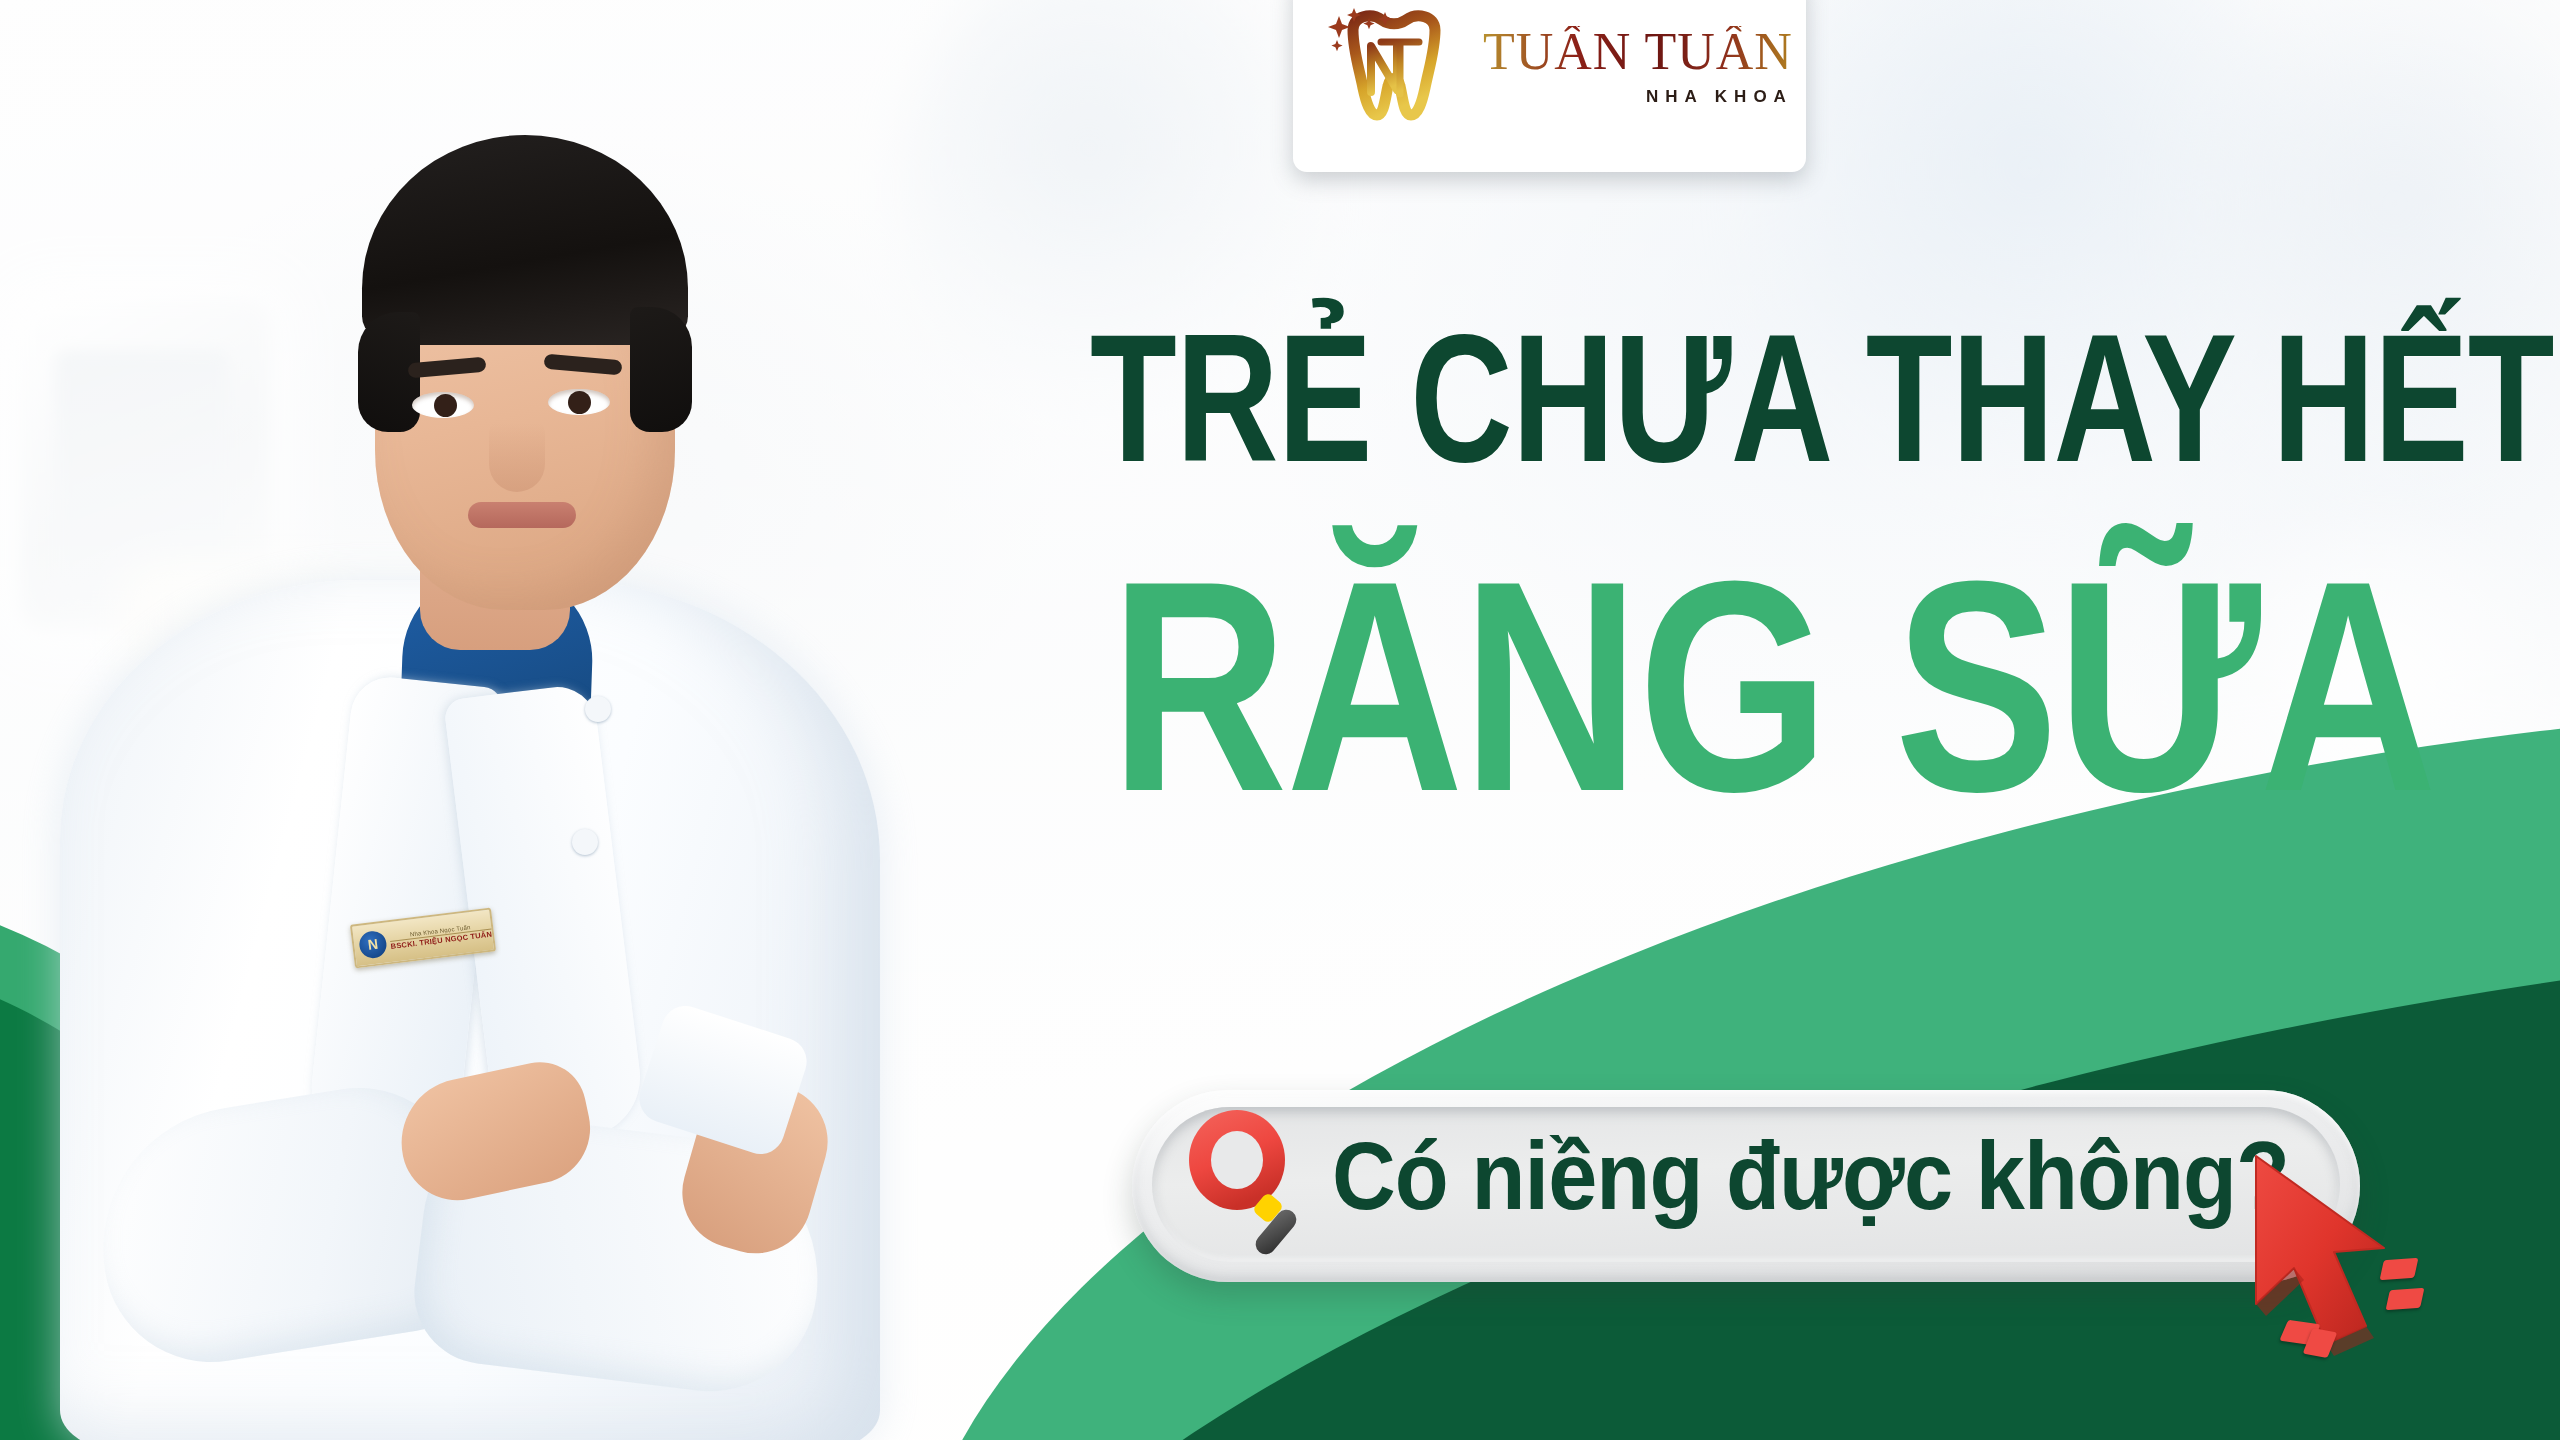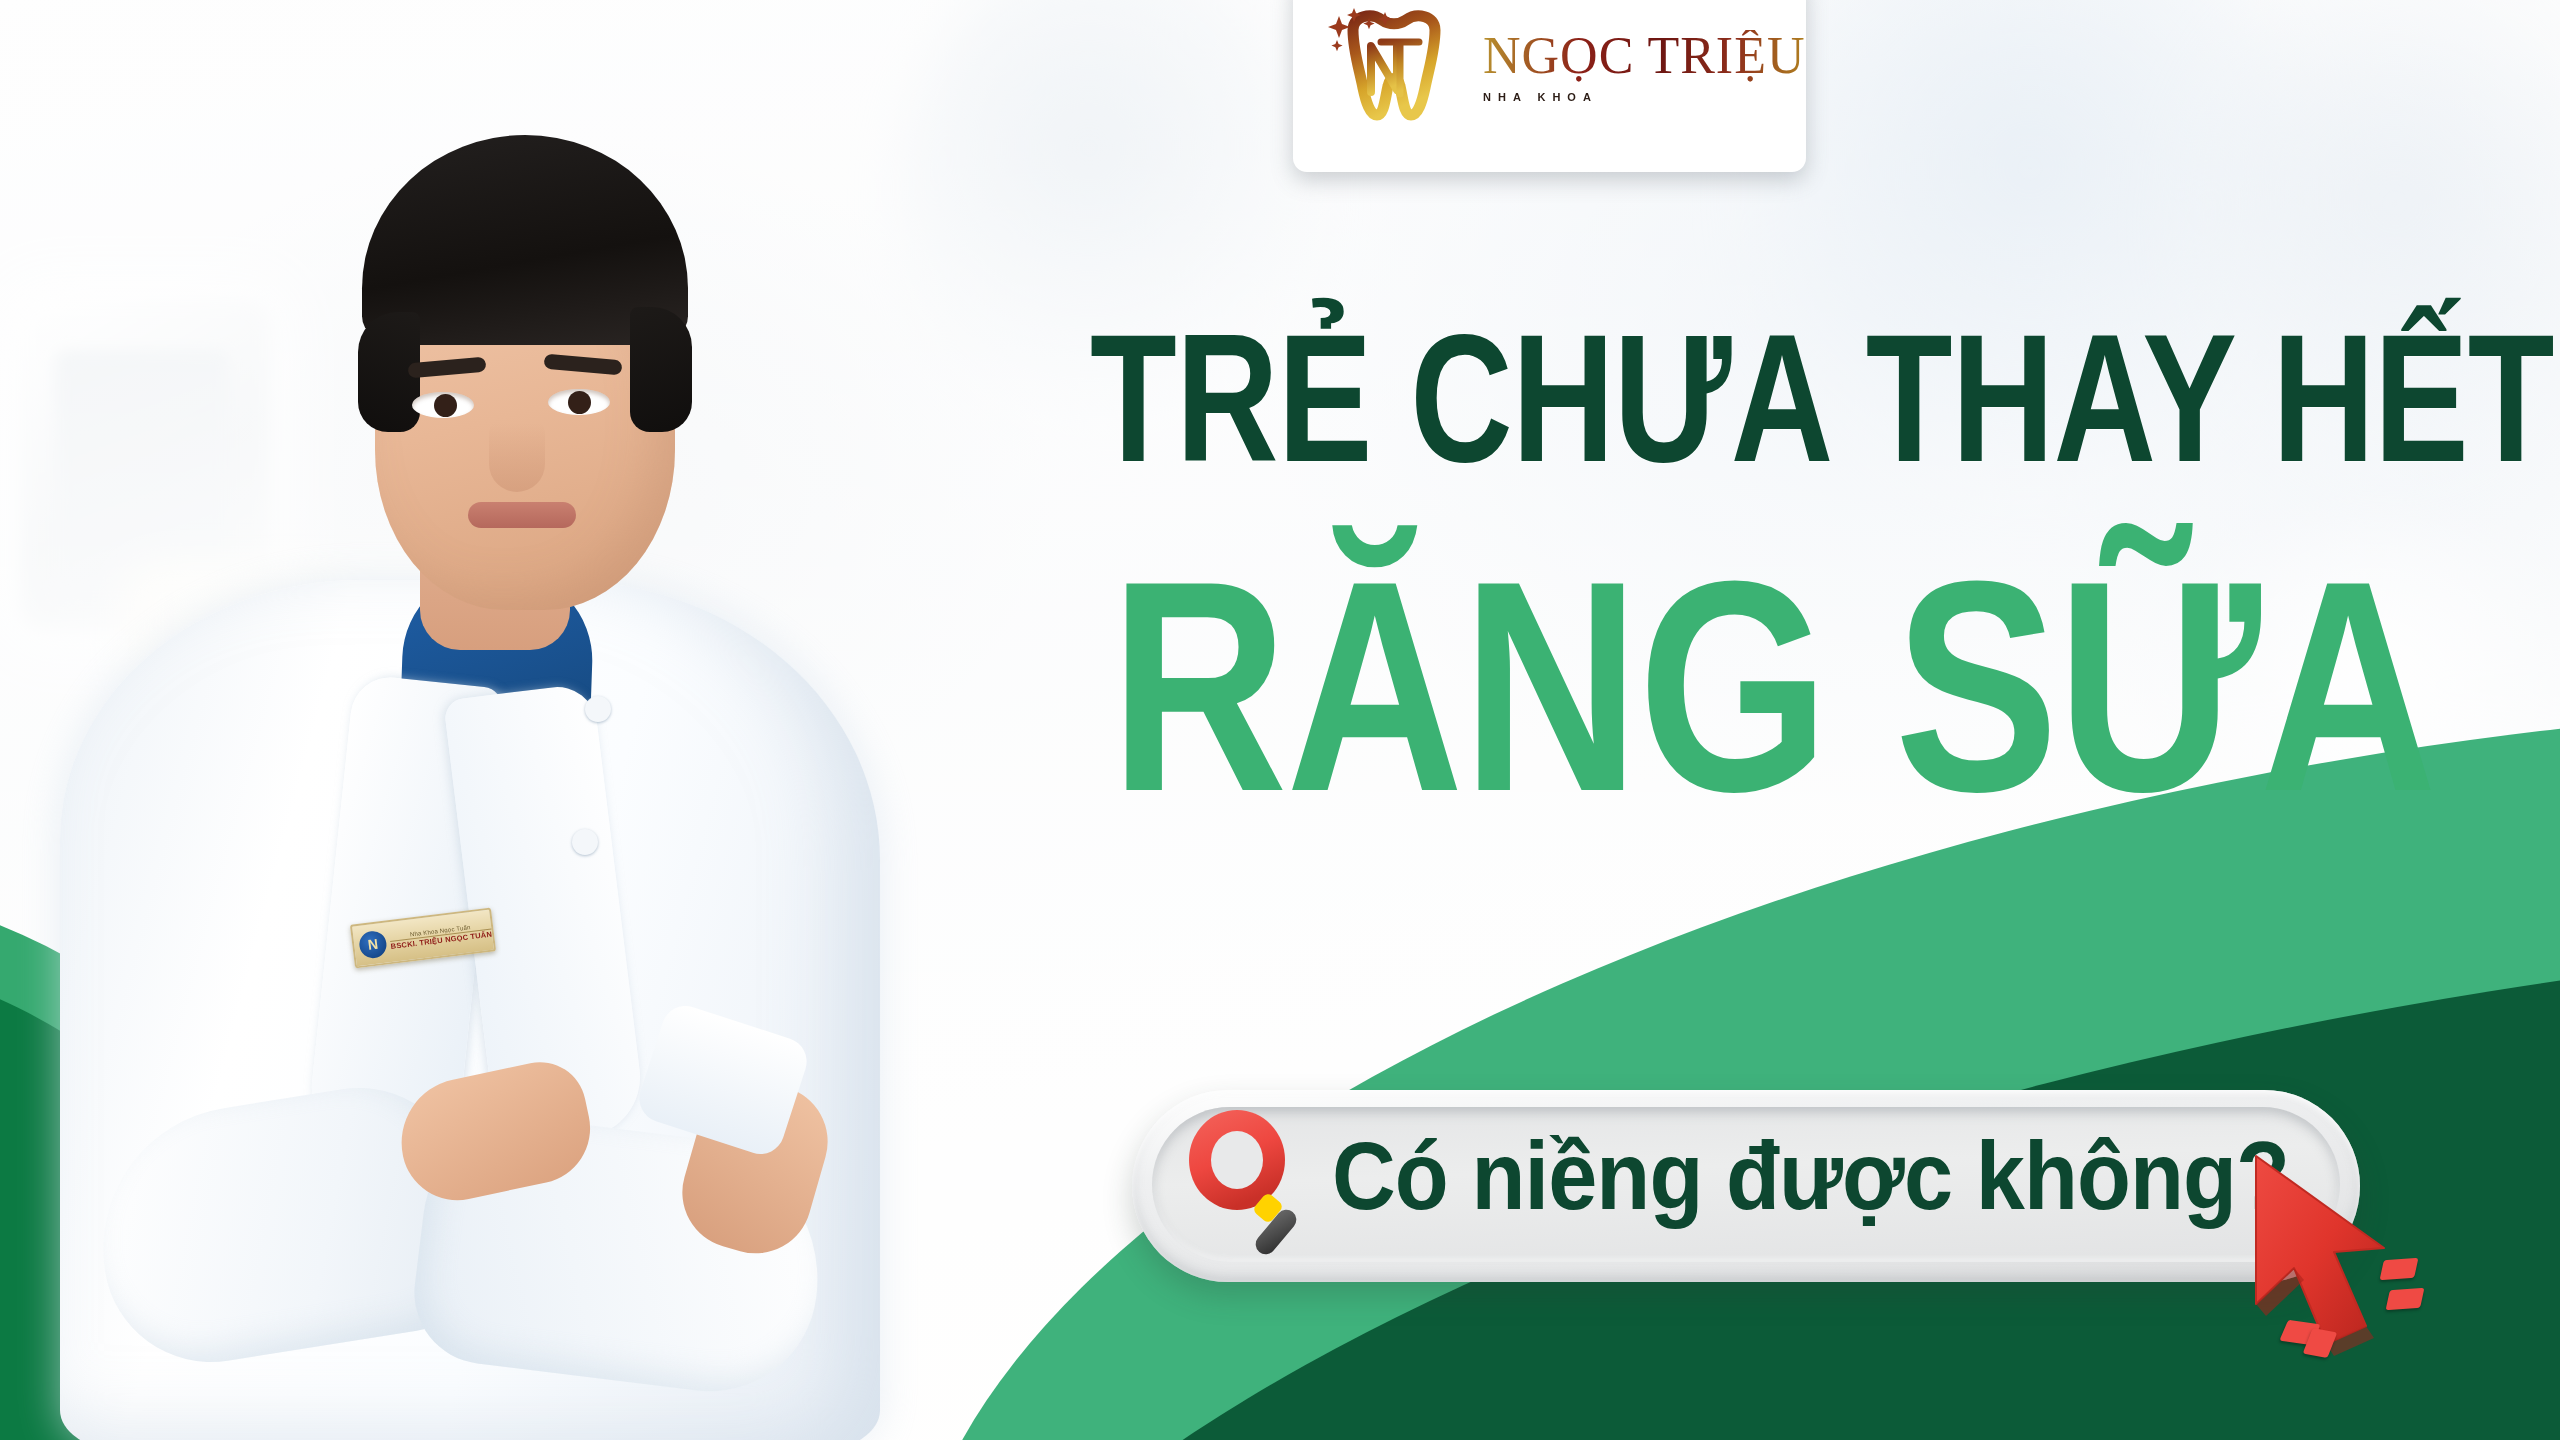--- a/index.html
+++ b/index.html
@@ -235,22 +235,22 @@
   .logo-mark svg { width: 100%; height: 100%; display: block; }
   .logo-words { display: flex; flex-direction: column; justify-content: center; }
   .logo-name {
     font-family: "Liberation Serif", serif;
     font-size: 52px; font-weight: normal; letter-spacing: 1px; line-height: 1;
     background: linear-gradient(92deg,#b8912f 0%, #8c2118 30%, #6d1612 55%, #8e2e1c 78%, #b08020 100%);
     -webkit-background-clip: text; background-clip: text; color: transparent;
     white-space: nowrap;
   }
   .logo-sub {
-    font-size: 11px; font-weight: bold; letter-spacing: 7px; color: #2c1d16;
-    text-align: left; margin-top: 9px; white-space: nowrap;
+    font-size: 17px; font-weight: bold; letter-spacing: 7px; color: #2c1d16;
+    text-align: right; margin-top: 9px; white-space: nowrap;
   }
 
   
   .headline-1 {
     position: absolute; left: 1090px; top: 312px;
     width: 1440px; height: 190px;
     font-size: 182px; font-weight: bold; line-height: .95;
     color: #0d4730; letter-spacing: -1px;
     transform: scaleX(.78); transform-origin: left top;
     white-space: nowrap;
@@ -392,21 +392,21 @@
         <g fill="#9b3a1d">
           <path d="M20 14 l3 8 l8 3 l-8 3 l-3 8 l-3 -8 l-8 -3 l8 -3 z"></path>
           <path d="M35 6 l2 5 l5 2 l-5 2 l-2 5 l-2 -5 l-5 -2 l5 -2 z"></path>
           <path d="M50 16 l1.6 4 l4 1.6 l-4 1.6 l-1.6 4 l-1.6 -4 l-4 -1.6 l4 -1.6 z"></path>
           <path d="M66 10 l2 5 l5 2 l-5 2 l-2 5 l-2 -5 l-5 -2 l5 -2 z"></path>
           <path d="M18 38 l1.6 4 l4 1.6 l-4 1.6 l-1.6 4 l-1.6 -4 l-4 -1.6 l4 -1.6 z"></path>
         </g>
       </svg>
     </div>
     <div class="logo-words">
-      <div class="logo-name">NGỌC TRIỆU</div>
+      <div class="logo-name">TUẤN TUẤN</div>
       <div class="logo-sub">NHA KHOA</div>
     </div>
   </div>
 
   <div class="headline-1">TRẺ CHƯA THAY HẾT</div>
   <div class="headline-2">RĂNG SỮA</div>
 
 
   <div class="search-bar">
     <div class="search-bar-inner"></div>

